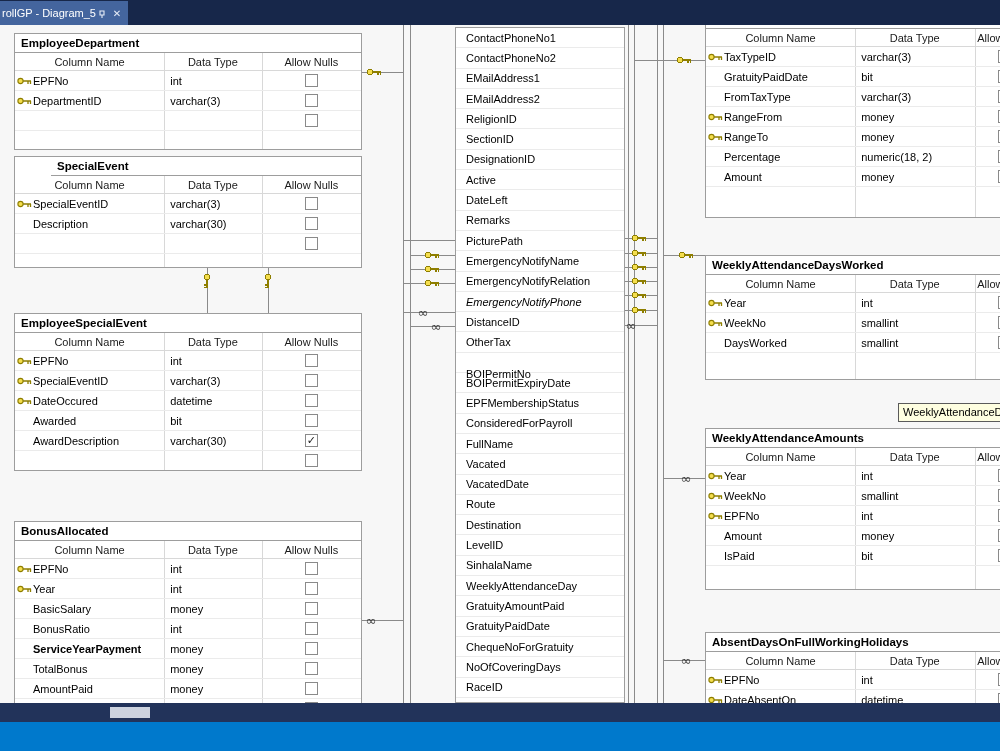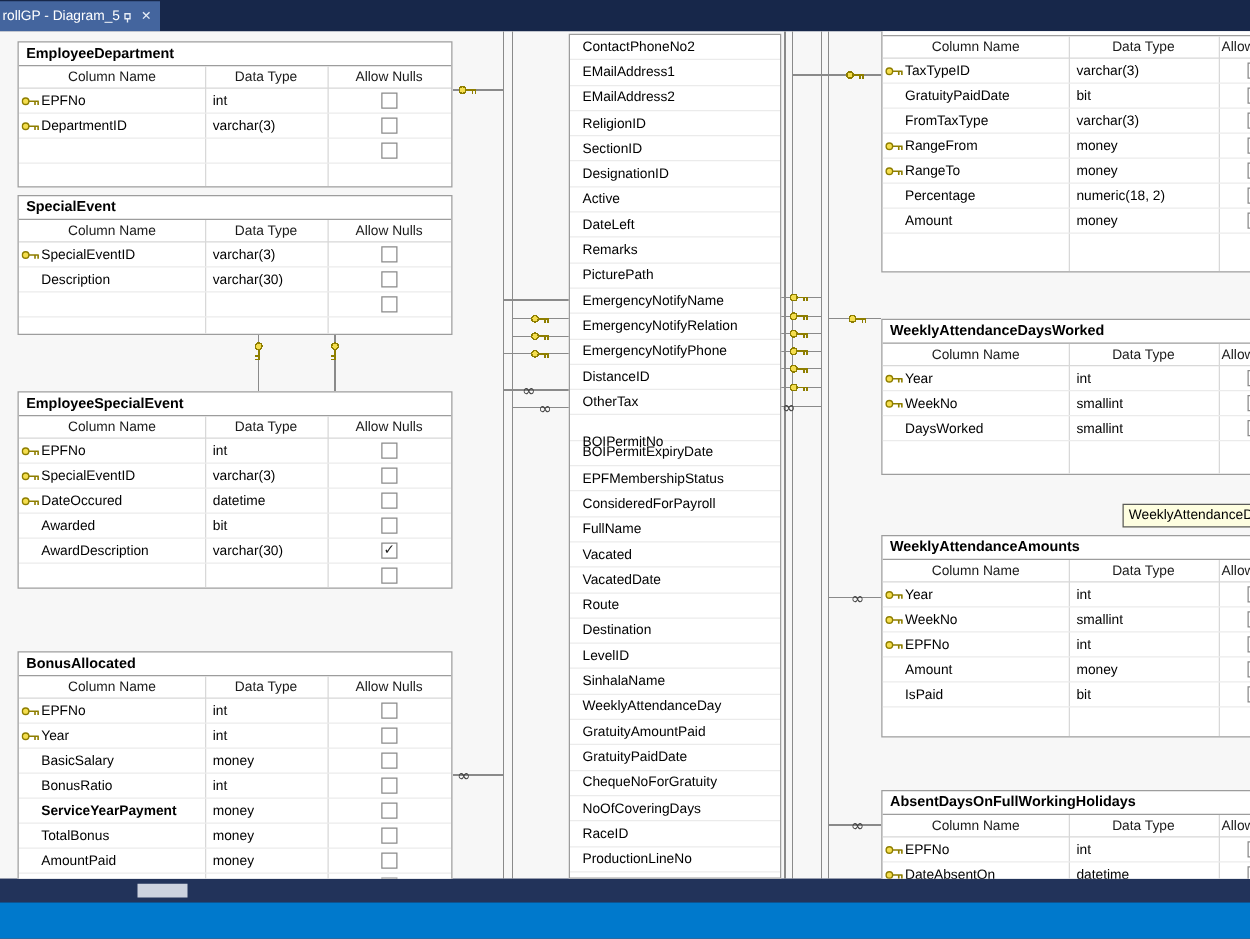--- a/index.html
+++ b/index.html
@@ -166,21 +166,21 @@
             <div class="cell namec" style="width: 150px;">
               <span></span>
             </div>
             <div class="cell typec" style="width: 98px;"></div>
             <div class="cell nullc" style="width: 100px;">
               <span class="cbx"></span>
             </div>
           </div>
         </div>
       </div>
-      <div class="dtable" style="left: 14px; top: 131px; width: 348px; height: 112px;">
+      <div class="dtable" style="left: 14px; top: 131px; width: 348px; height: 112px; padding-left: 36px;">
         <div class="ttl">SpecialEvent</div>
         <div class="tbody" style="top: 19px;">
           <div class="colsep" style="left: 149px;"></div>
           <div class="colsep" style="left: 247px;"></div>
           <div class="hrow">
             <div class="hcell" style="width: 150px;">Column Name</div>
             <div class="hcell" style="width: 98px;">Data Type</div>
             <div class="hcell" style="width: 100px;">Allow Nulls</div>
           </div>
           <div class="drow" style="height: 19px;">
@@ -383,20 +383,25 @@
             <div class="cell nullc" style="width: 100px;">
               <span class="cbx"></span>
             </div>
           </div>
         </div>
       </div>
       <div class="dtable" style="left: 455px; top: 2px; width: 170px; height: 676px;">
         <div class="tbody" style="top: 0px;">
           <div class="drow" style="height: 19.3px;">
             <div class="cell namec plain" style="width: 170px;">
+              <span>ContactPhoneNo1</span>
+            </div>
+          </div>
+          <div class="drow" style="height: 19.3px;">
+            <div class="cell namec plain" style="width: 170px;">
               <span>ContactPhoneNo2</span>
             </div>
           </div>
           <div class="drow" style="height: 19.3px;">
             <div class="cell namec plain" style="width: 170px;">
               <span>EMailAddress1</span>
             </div>
           </div>
           <div class="drow" style="height: 19.3px;">
             <div class="cell namec plain" style="width: 170px;">
@@ -441,21 +446,21 @@
           <div class="drow" style="height: 19.3px;">
             <div class="cell namec plain" style="width: 170px;">
               <span>EmergencyNotifyName</span>
             </div>
           </div>
           <div class="drow" style="height: 19.3px;">
             <div class="cell namec plain" style="width: 170px;">
               <span>EmergencyNotifyRelation</span>
             </div>
           </div>
-          <div class="drow" style="height: 19.3px;">
+          <div class="drow" style="height: 19.3px; font-style: italic;">
             <div class="cell namec plain" style="width: 170px;">
               <span>EmergencyNotifyPhone</span>
             </div>
           </div>
           <div class="drow" style="height: 19.3px;">
             <div class="cell namec plain" style="width: 170px;">
               <span>DistanceID</span>
             </div>
           </div>
           <div class="drow" style="height: 19.3px;">

